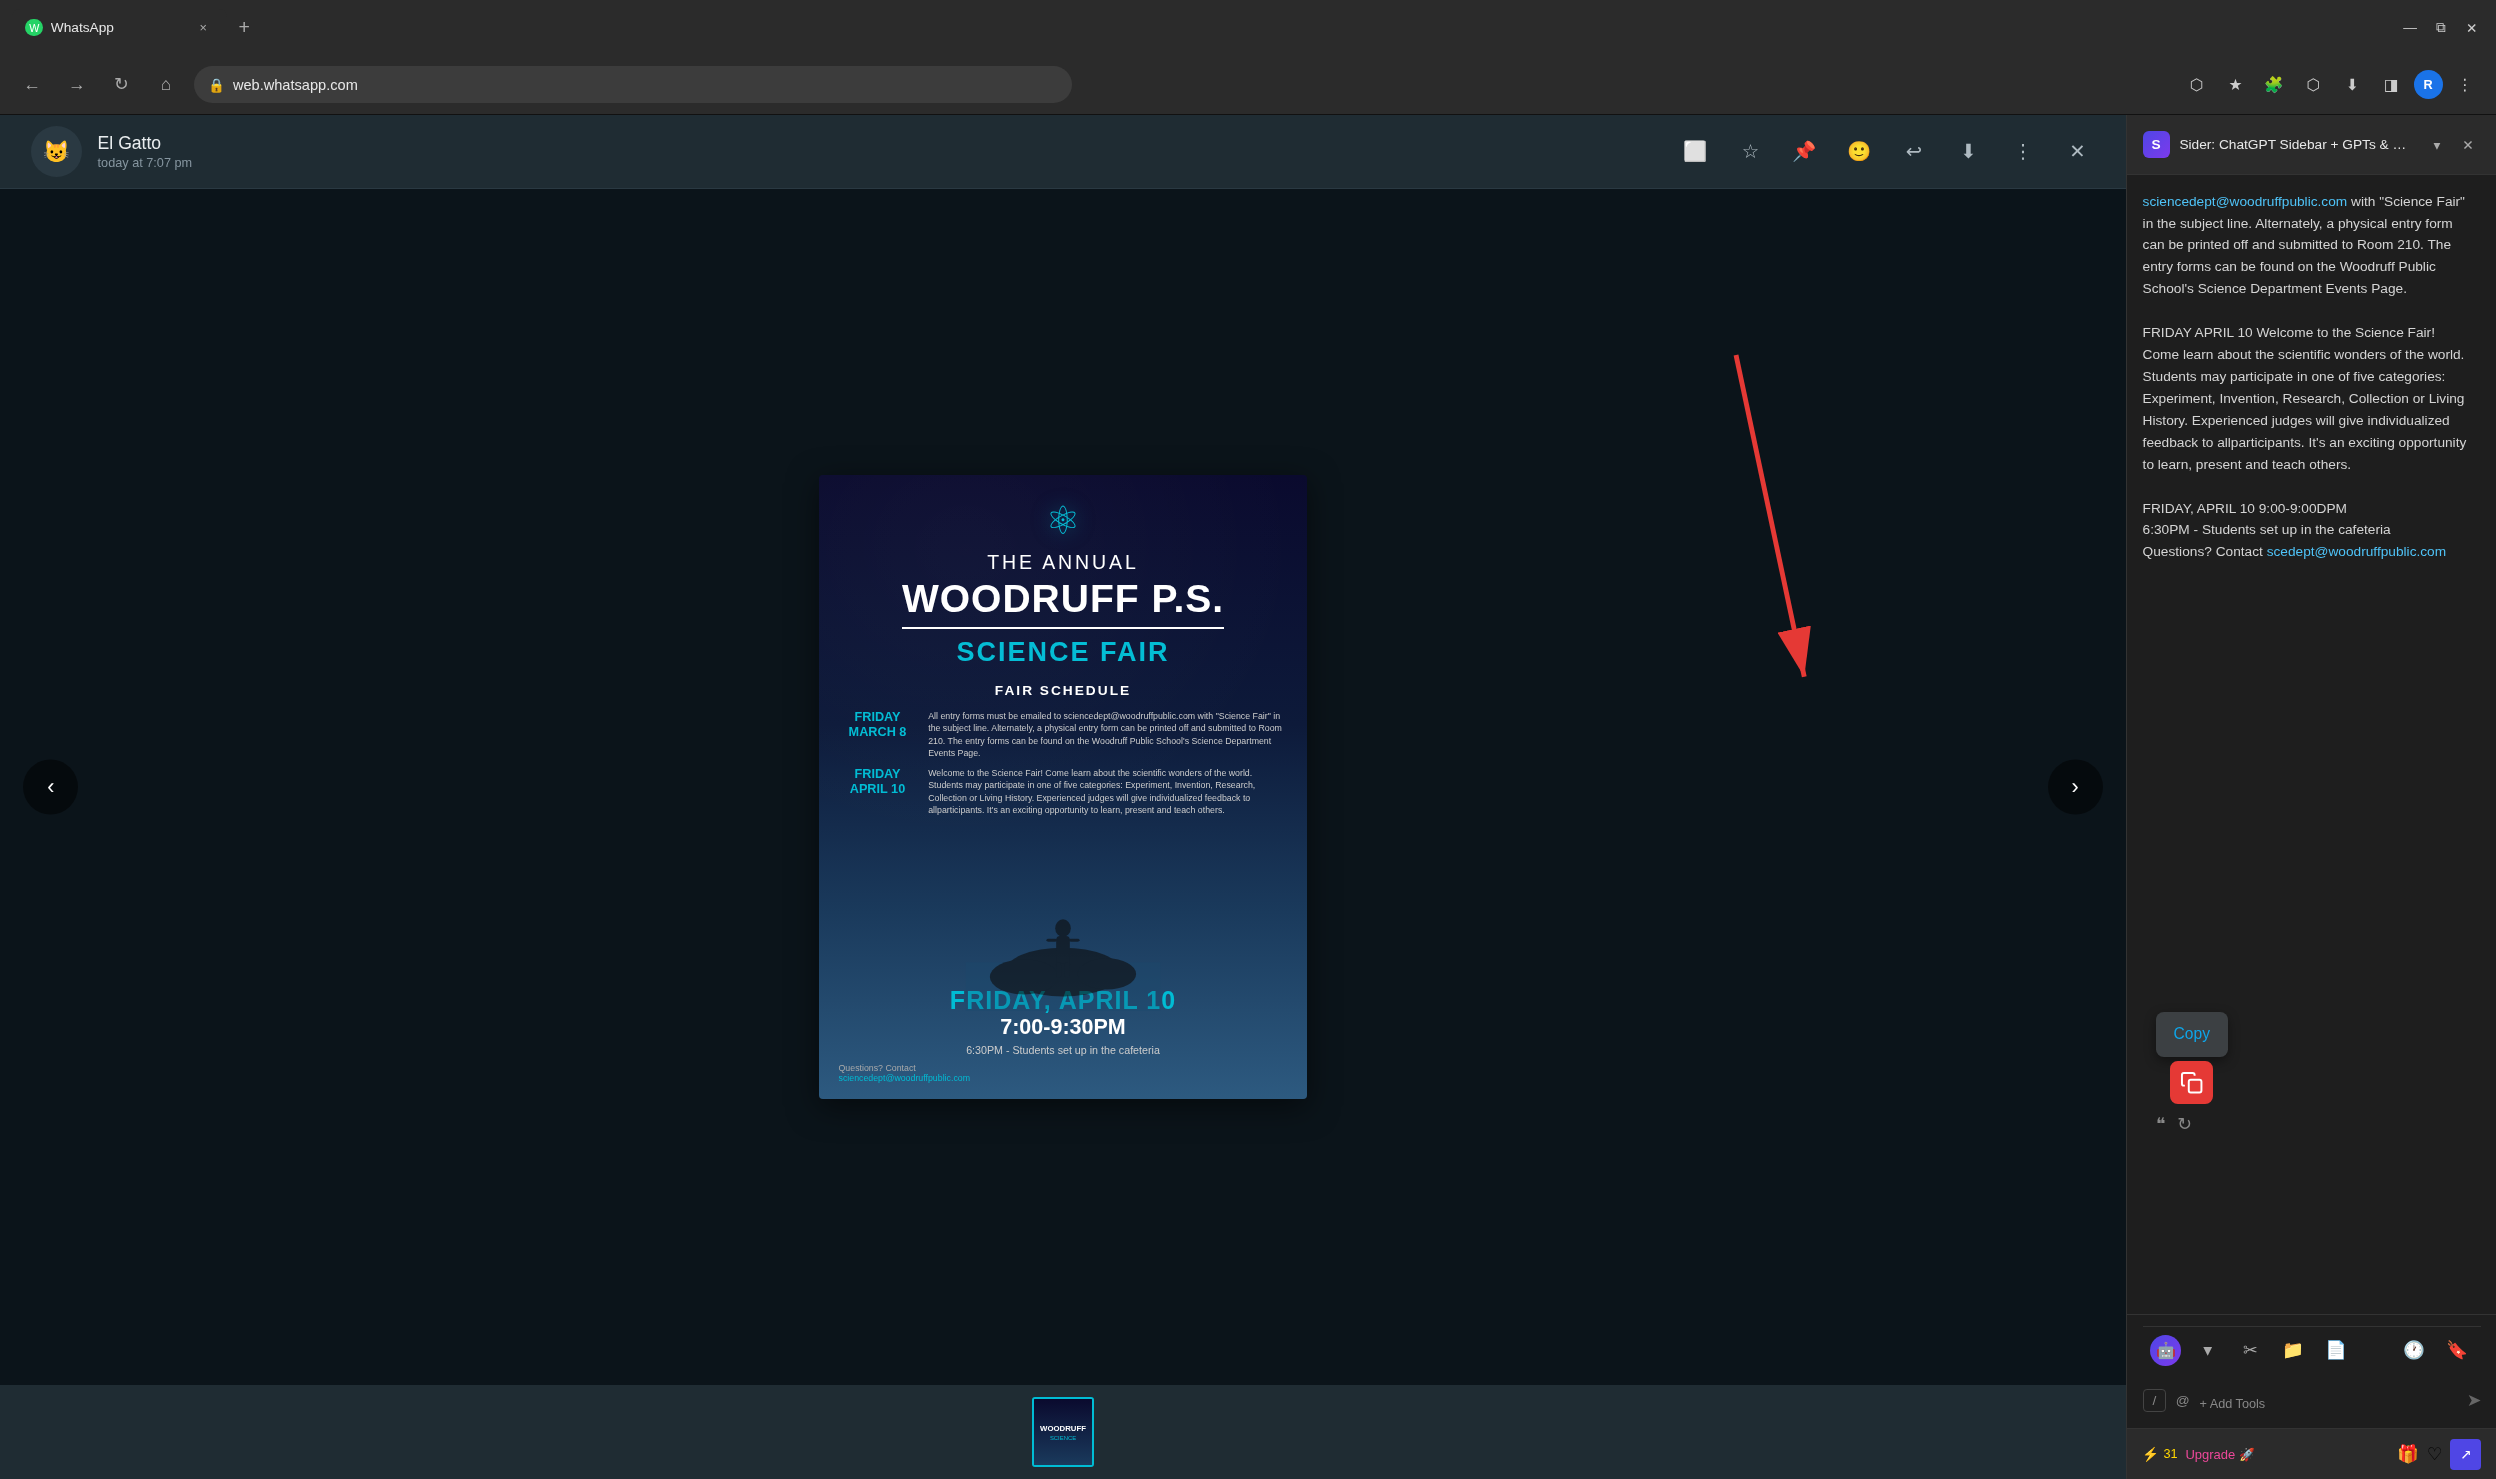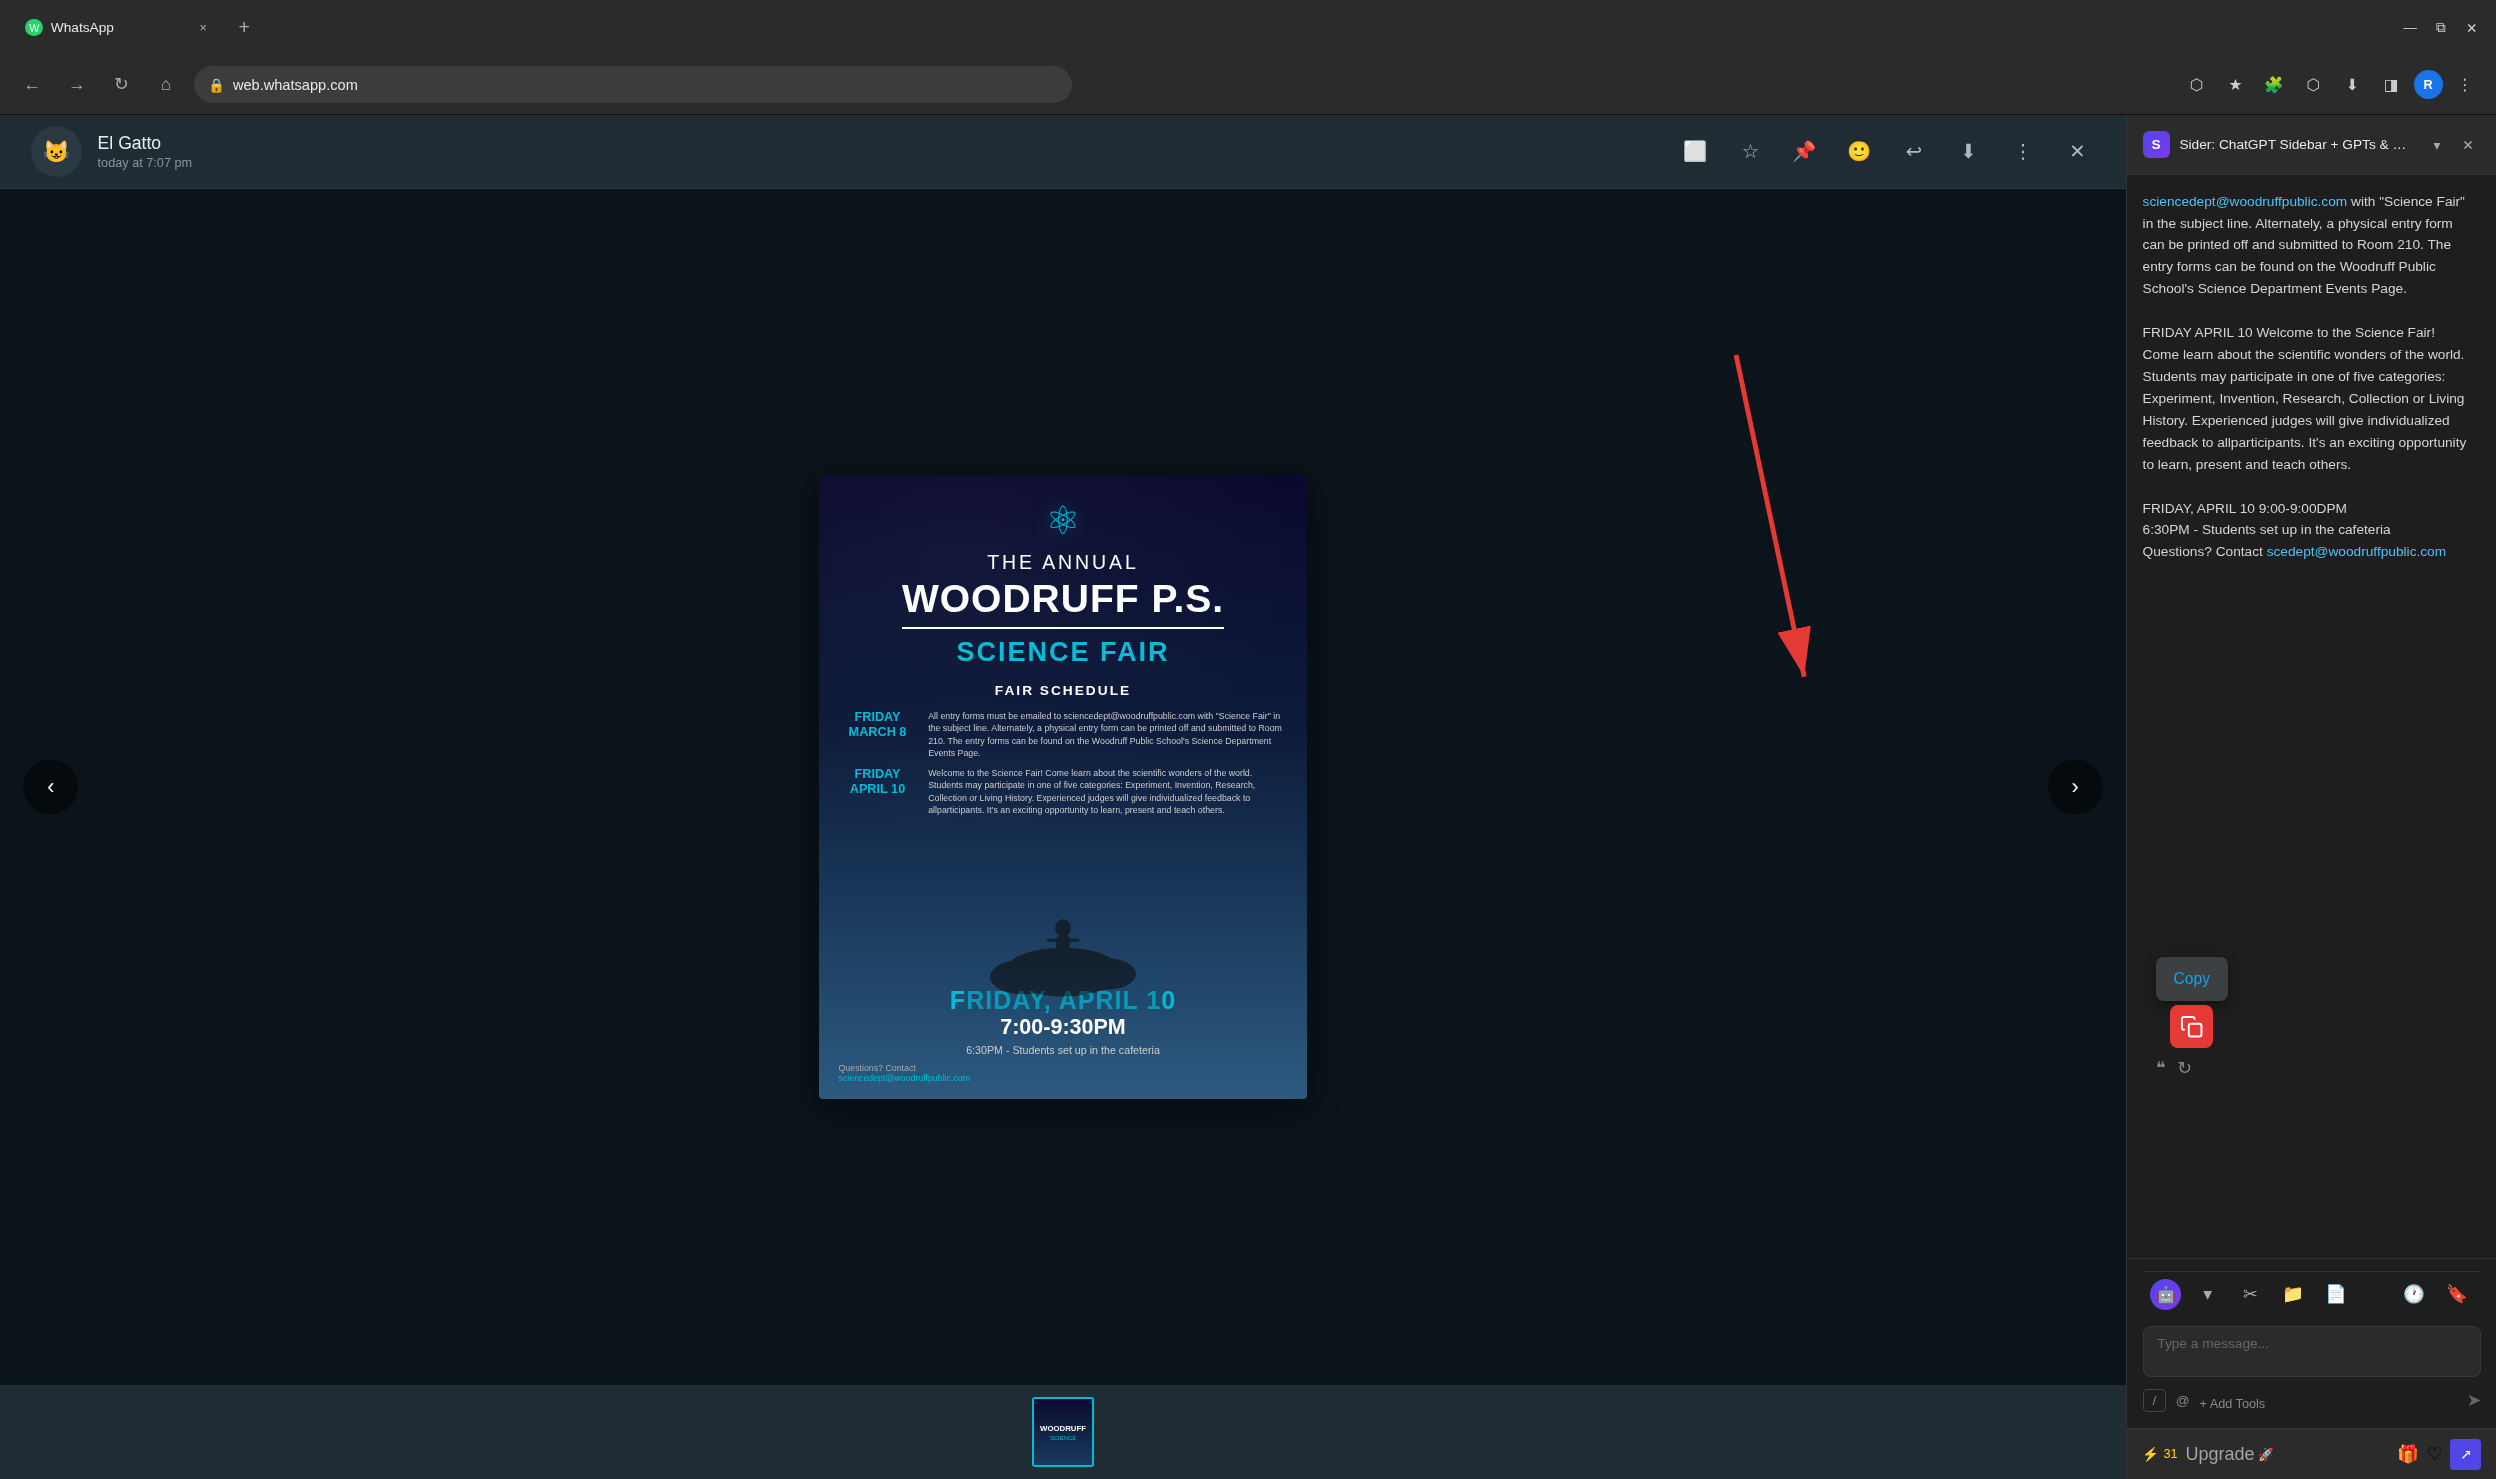--- a/index.html
+++ b/index.html
@@ -304,35 +304,34 @@
           <div style="width:31px;height:31px;background:linear-gradient(135deg,#4f46e5,#7c3aed);border-radius:50%;display:flex;align-items:center;justify-content:center;cursor:pointer;">🤖</div>
           <button class="sider-tool-btn">▾</button>
           <button class="sider-tool-btn">✂</button>
           <button class="sider-tool-btn">📁</button>
           <button class="sider-tool-btn">📄</button>
           <div class="sider-tool-spacer"></div>
           <button class="sider-tool-btn">🕐</button>
           <button class="sider-tool-btn">🔖</button>
         </div>
 
-        <textarea class="sider-input" placeholder="Type a message..." style=""></textarea>
         <div class="sider-input-row">
           <button class="sider-input-action" style="font-size:13.7px;color:#888;border:1px solid #444;border-radius:3.9px;width:23.4px;height:23.4px;">/</button>
           <button class="sider-input-action" style="font-size:13.7px;color:#888;">@</button>
           <button class="add-tools-btn">+ Add Tools</button>
           <button class="sider-send-btn">➤</button>
         </div>
       </div>
 
       <div class="sider-footer">
         <div class="sider-footer-left">
           <span class="lightning-icon">⚡</span>
           <span>31</span>
           <span> </span>
-          <button style="background:transparent;border:none;cursor:pointer;color:#a3a3a3;font-size:18px;">Upgrade</button>
+          <button style="background:transparent;border:none;cursor:pointer;color:#ec4899;font-size:13px;">Upgrade</button>
           <span>🚀</span>
         </div>
         <div class="sider-footer-right">
           <button class="footer-btn">🎁</button>
           <button class="footer-btn">♡</button>
           <button class="footer-btn" style="width:31px;height:31px;background:#4f46e5;border-radius:3.9px;display:flex;align-items:center;justify-content:center;color:white;font-size:13.7px;">↗</button>
         </div>
       </div>
     </div>
 

